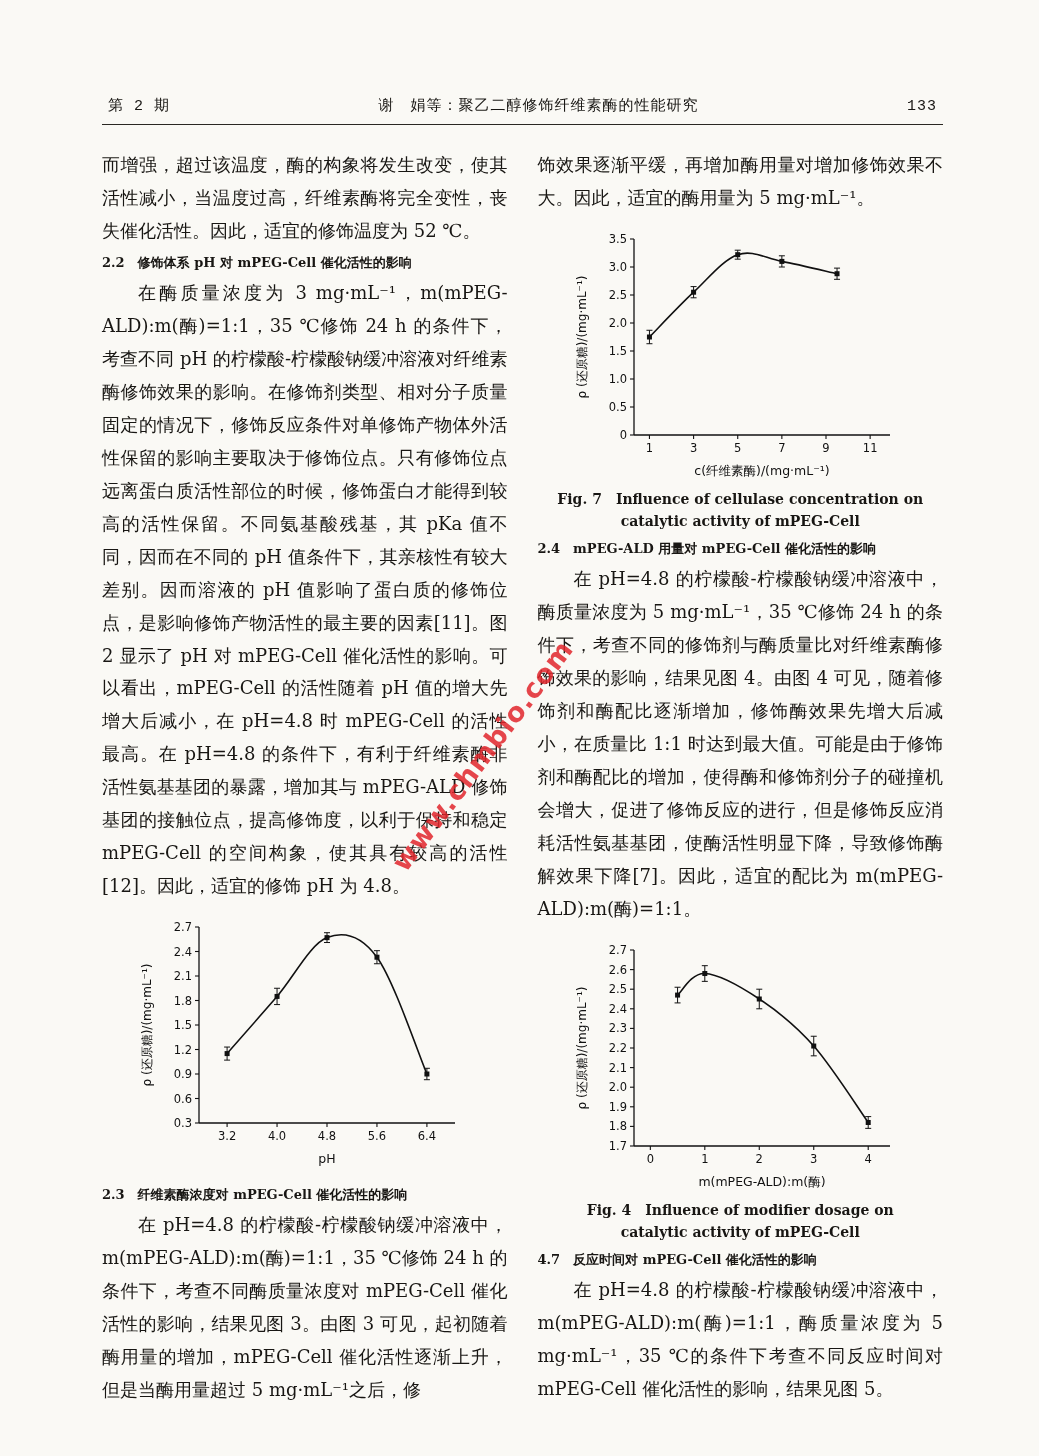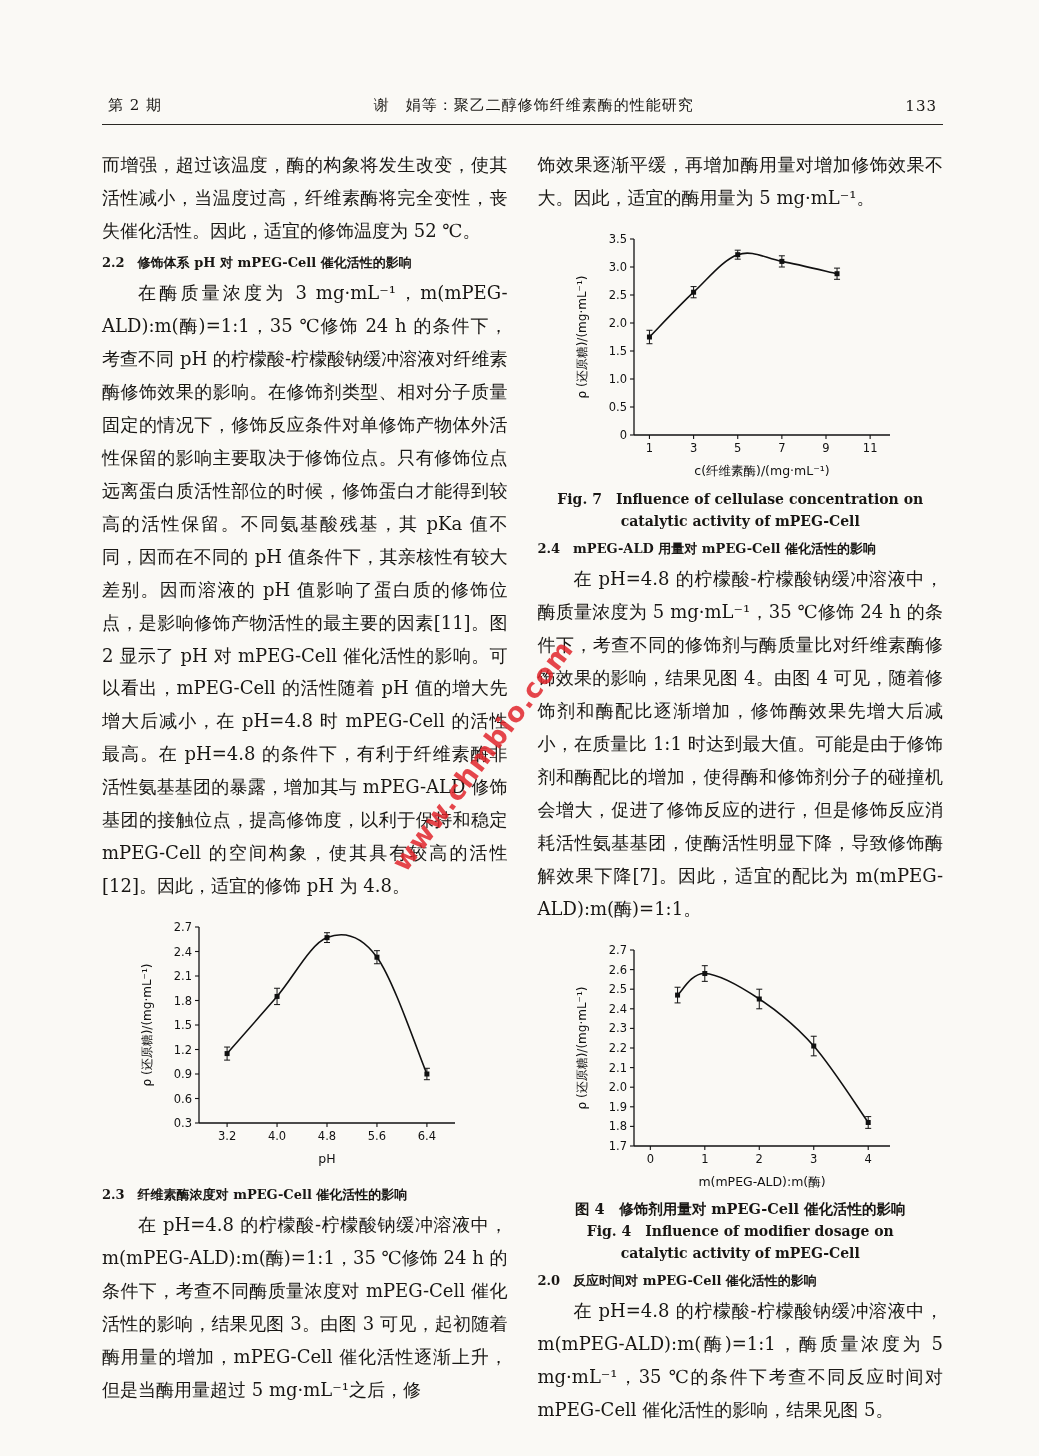--- a/index.html
+++ b/index.html
@@ -7,21 +7,21 @@
     width:1039px;height:1456px;margin:0 auto;position:relative;overflow:hidden;
     background:#faf9f5;box-sizing:border-box;
     padding:96px 96px 30px 102px;
     font-family:"DejaVu Serif","Liberation Serif",serif;
     color:#181613;
   }
   .page-header{
     display:flex;justify-content:space-between;align-items:flex-end;
     font-size:15px;padding:0 6px 9px 6px;border-bottom:1.6px solid #2a2823;
   }
-  .page-header .hc{letter-spacing:1px;}
+  .page-header .hc{letter-spacing:1px;font-family:Liberation Mono, monospace;}
   .columns{display:flex;gap:30px;margin-top:24px;}
   .col{flex:1;min-width:0;}
   p.body{font-size:18px;line-height:1.83;text-align:justify;margin:0;}
   p.indent{text-indent:2em;}
   h3.heading{
     font-size:13px;font-weight:bold;line-height:1.8;margin:3px 0 3px 0;
     padding-left:2.3em;text-indent:-2.3em;text-align:justify;
   }
   figure.fig{margin:12px 0 8px 0;text-align:center;}
   .chart{display:inline-block;}
@@ -243,24 +243,23 @@
               <line x1="293.2127659574468" y1="190.35999999999999" x2="299.2127659574468" y2="190.35999999999999" stroke="#111" stroke-width="1"></line>
               <line x1="293.2127659574468" y1="178.59999999999997" x2="299.2127659574468" y2="178.59999999999997" stroke="#111" stroke-width="1"></line>
               <path d="M105.57446808510639,57.079999999999984C110.11347517730498,53.48666666666666 119.19148936170215,34.866666666666674 132.8085106382979,35.52000000000001C146.42553191489364,36.173333333333346 169.1205673758865,48.913333333333334 187.27659574468083,61C205.43262411347516,73.08666666666667 223.58865248226948,87.46000000000002 241.7446808510638,108.04000000000002C259.90070921985813,128.62 287.13475177304963,171.74 296.2127659574468,184.48" fill="none" stroke="#111" stroke-width="1.6"></path>
               <rect x="103.07446808510639" y="54.579999999999984" width="5" height="5" fill="#111"></rect>
               <rect x="130.3085106382979" y="33.02000000000001" width="5" height="5" fill="#111"></rect>
               <rect x="184.77659574468083" y="58.5" width="5" height="5" fill="#111"></rect>
               <rect x="239.2446808510638" y="105.54000000000002" width="5" height="5" fill="#111"></rect>
               <rect x="293.7127659574468" y="181.98" width="5" height="5" fill="#111"></rect>
             </svg></div>
         <figcaption>
-          <div class="cap-cn">图 4　修饰剂用量对 mPEG-Cell 催化活性的影响</div>
           <div class="cap-en">Fig. 4　Influence of modifier dosage on</div>
           <div class="cap-en">catalytic activity of mPEG-Cell</div>
         </figcaption>
       </figure>
 
-      <h3 class="heading">2.0　反应时间对 mPEG-Cell 催化活性的影响</h3>
+      <h3 class="heading">4.7　反应时间对 mPEG-Cell 催化活性的影响</h3>
       <p class="body indent">在 pH=4.8 的柠檬酸-柠檬酸钠缓冲溶液中，m(mPEG-ALD):m(酶)=1:1，酶质量浓度为 5 mg·mL⁻¹，35 ℃的条件下考查不同反应时间对 mPEG-Cell 催化活性的影响，结果见图 5。</p>
     </section>
 
   </main>
 </div>
 
 </body></html>

